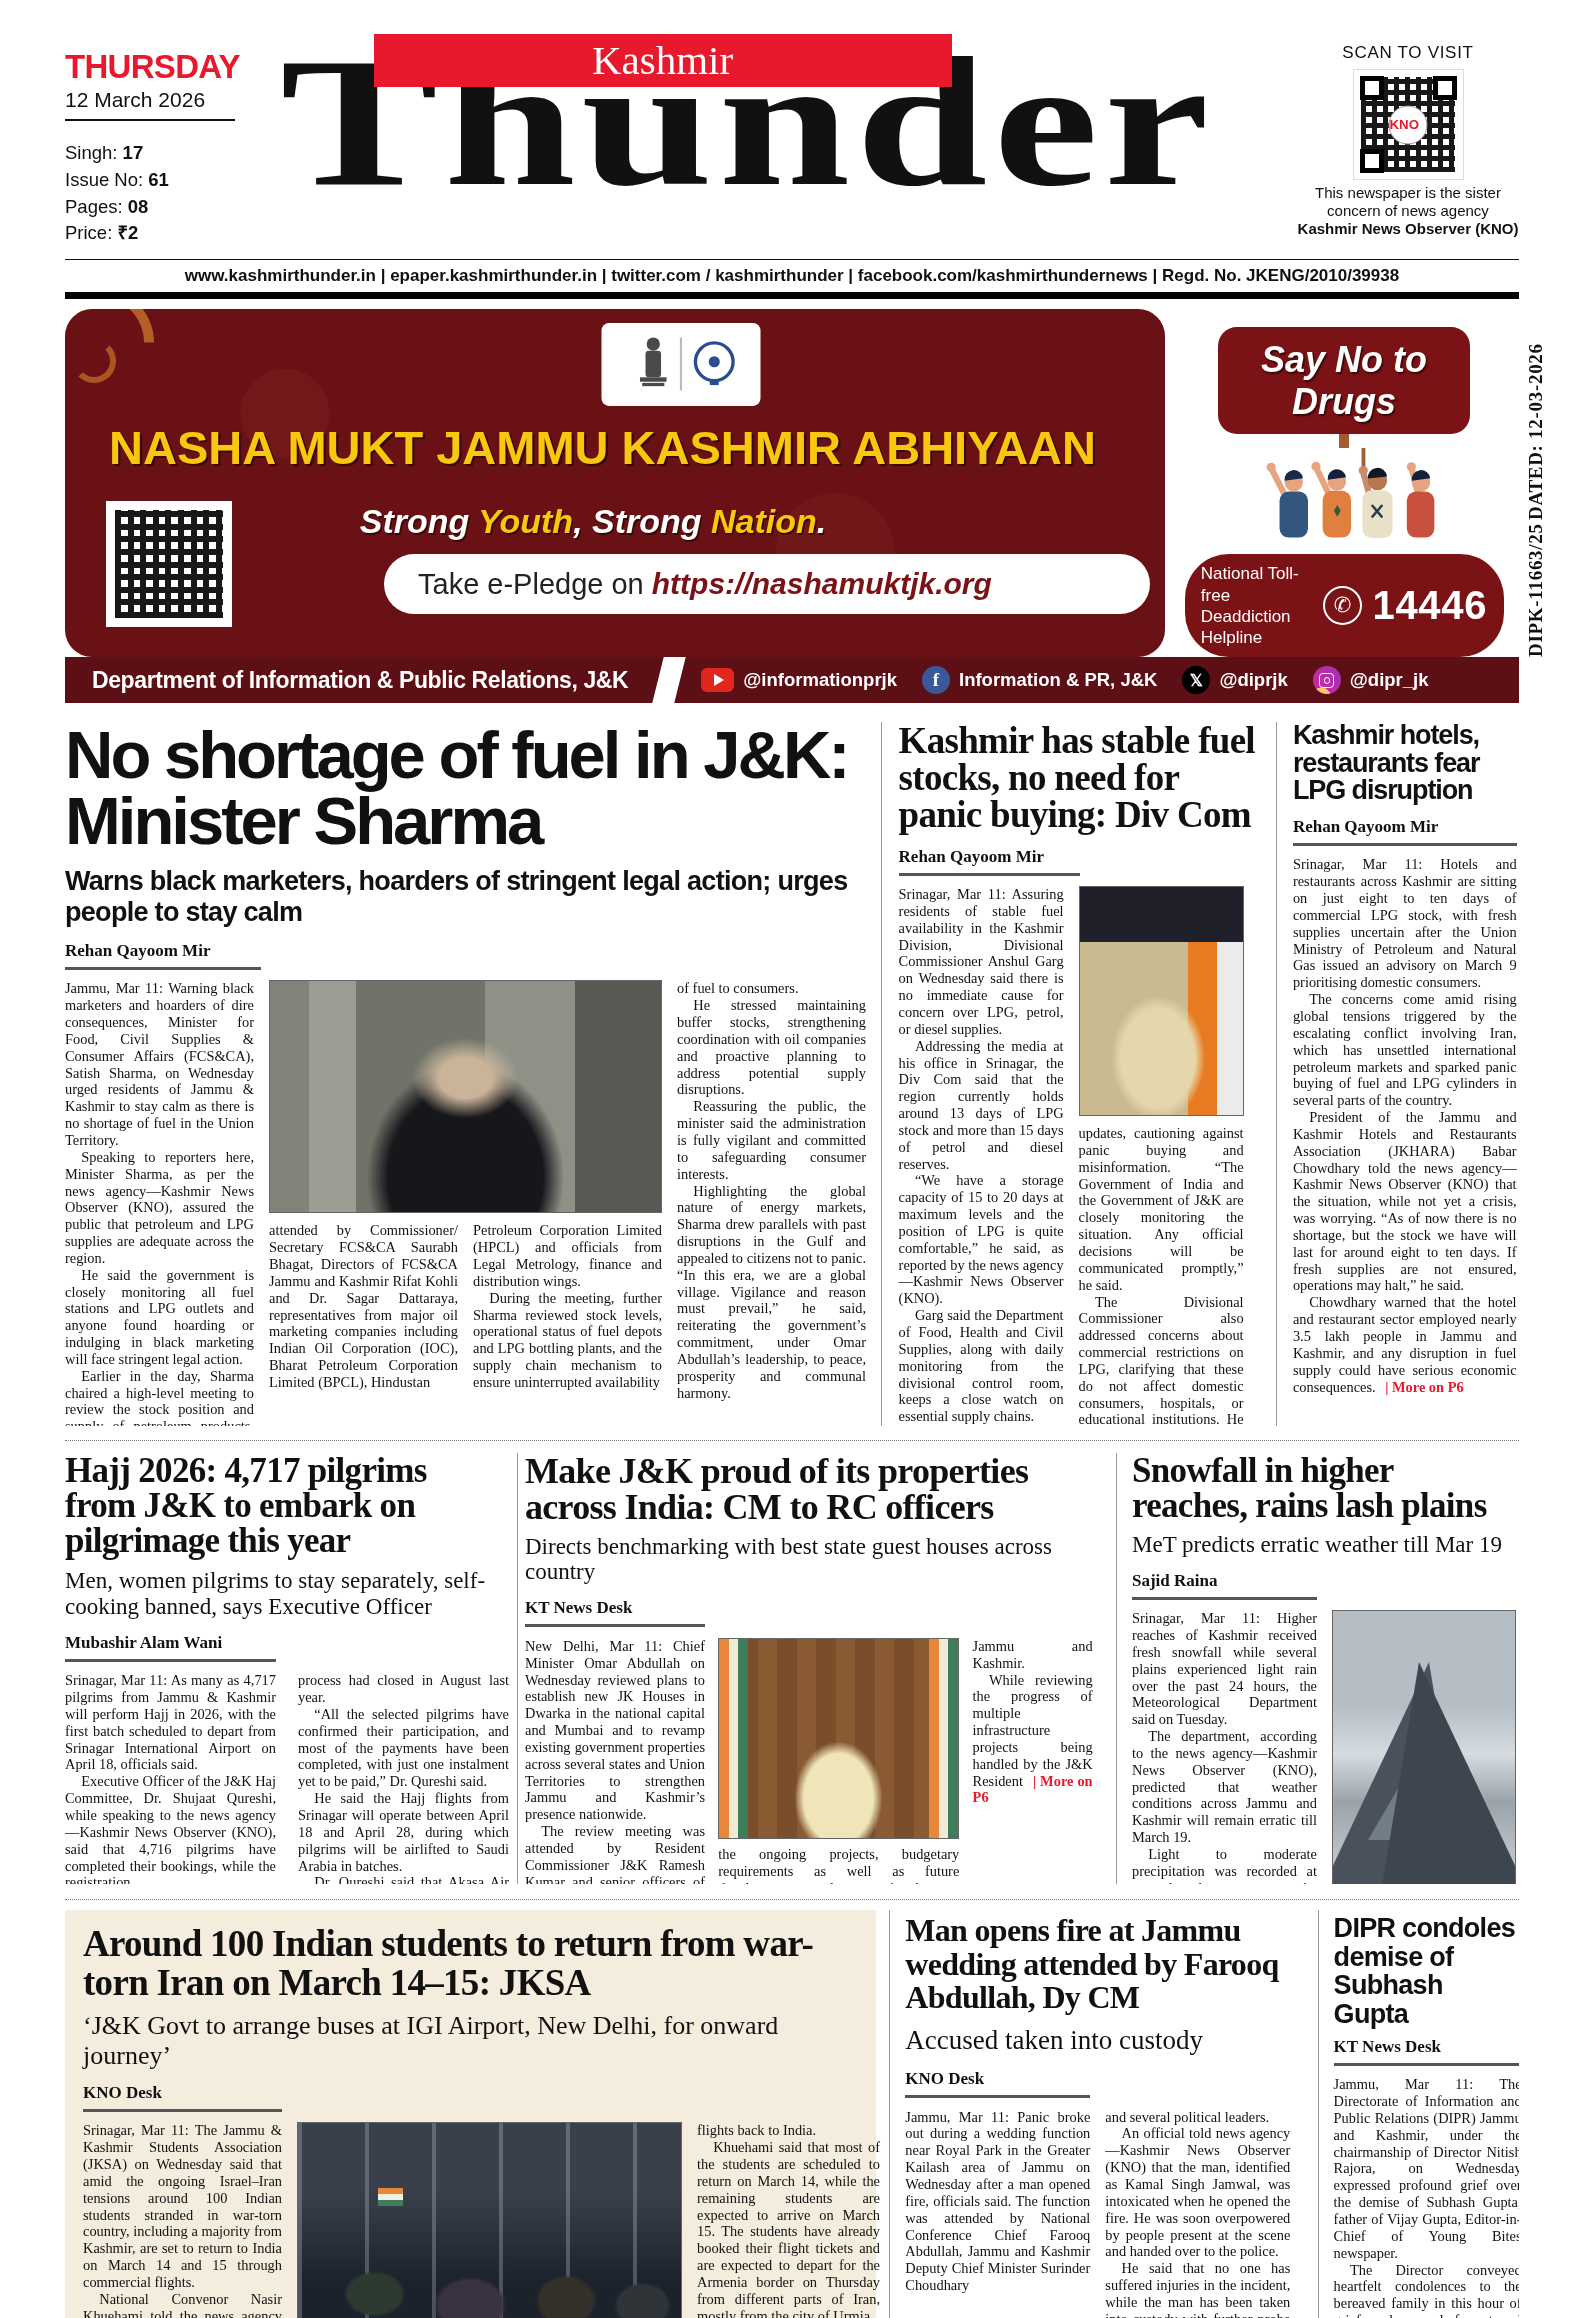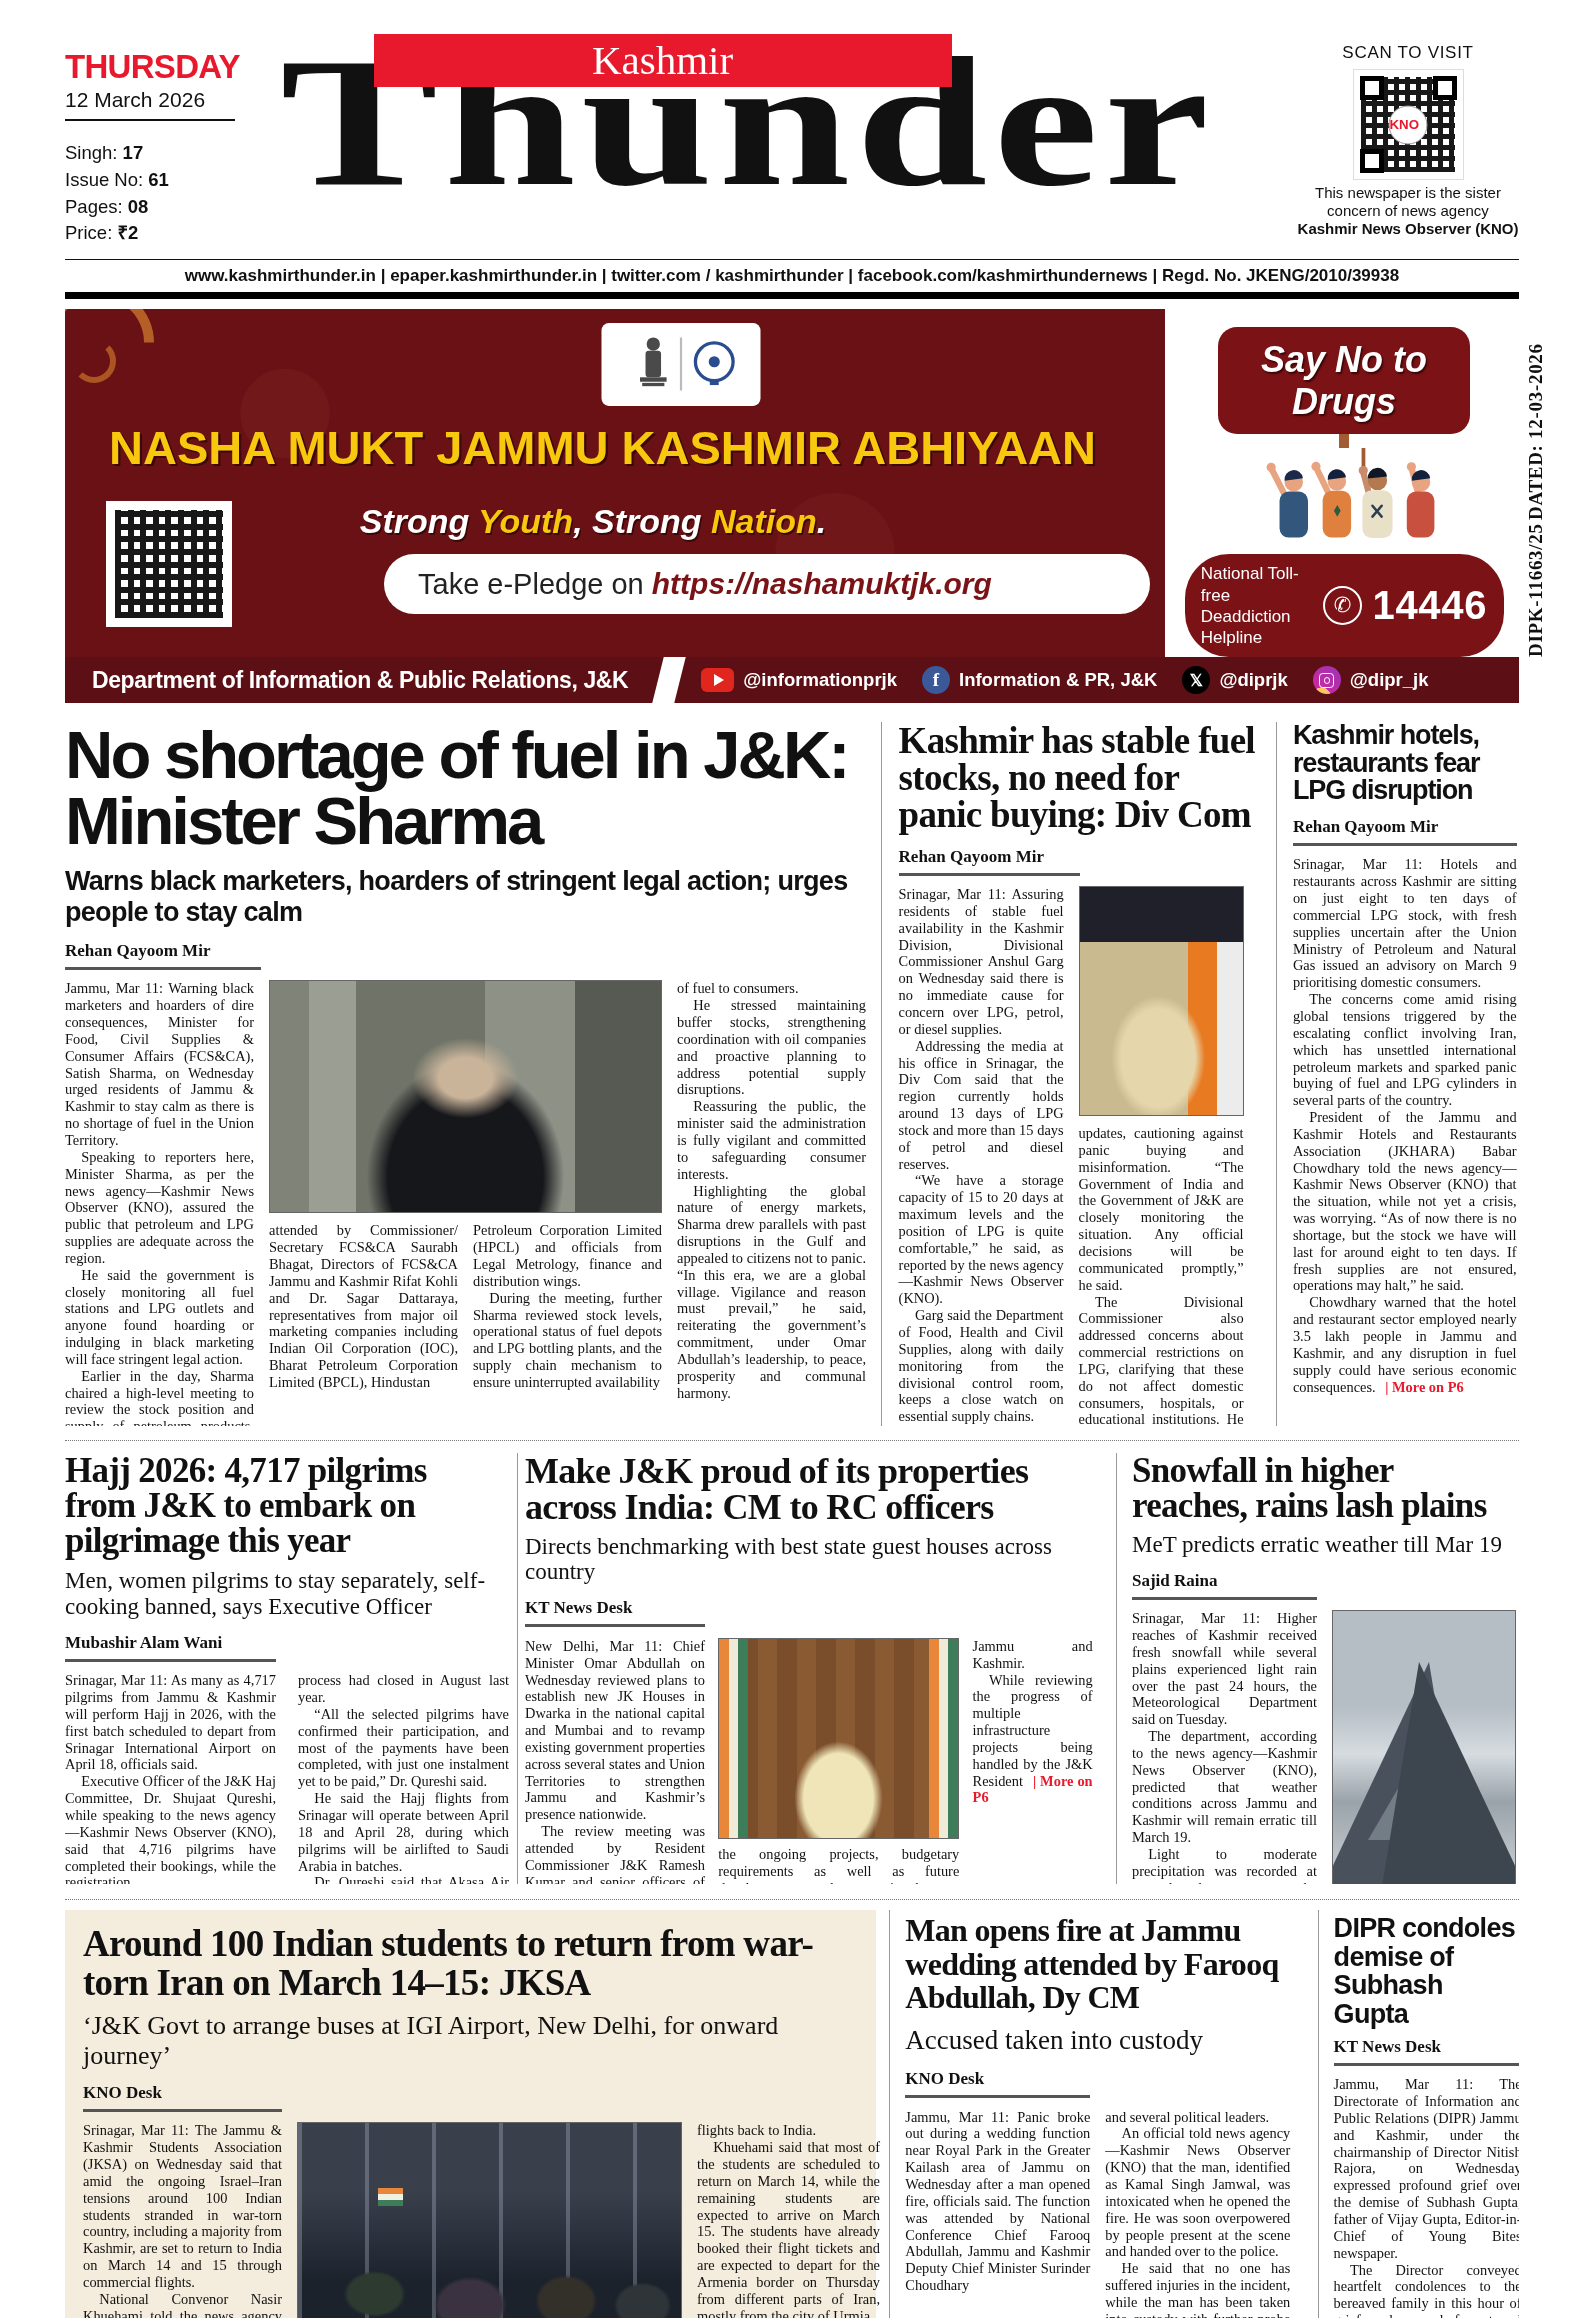--- a/index.html
+++ b/index.html
@@ -35,21 +35,21 @@
 
   .weblinks { border-top:1.5px solid #111; text-align:center; font-family:"Liberation Sans",sans-serif; font-weight:bold; font-size:17px; padding:6px 0; }
   .thick-rule { border-bottom:7.4px solid #000; }
 
   
   .banner-wrap { position:relative; margin-top:10.4px; }
   .banner { display:flex; height:348px; }
   .banner-main { flex:1; position:relative; background:
       radial-gradient(circle at 20% 30%, rgba(120,30,30,.55) 0 44px, transparent 45px),
       radial-gradient(circle at 70% 70%, rgba(120,30,30,.45) 0 59px, transparent 60px),
-      #6a1115; overflow:hidden; }
+      #6a1115; overflow:hidden;border-radius:27px; }
   .flourish { position:absolute; top:-22px; left:-22px; width:111px; height:111px; border:10.4px solid #c8722a; border-radius:50%; border-right-color:transparent; border-bottom-color:transparent; transform:rotate(45deg); opacity:.8; }
   .flourish2 { position:absolute; top:30px; left:7.4px; width:44px; height:44px; border:6px solid #c8722a; border-radius:50%; border-top-color:transparent; border-left-color:transparent; opacity:.7; }
   .emblem-box { position:absolute; top:13.3px; left:56%; transform:translateX(-50%); width:159px; height:83px; background:#fff; border-radius:7.4px; display:flex; align-items:center; justify-content:center; }
   .banner-headline { margin:111px 30px 0 44px; color:#f8c80f; font-family:"Liberation Sans",sans-serif; font-weight:bold; font-size:47px; letter-spacing:0px; text-shadow:2.2px 2.2px 0 #3a0808; white-space:nowrap; }
   .banner-tagline { margin:27px 44px 0 0; text-align:center; font-family:"Liberation Sans",sans-serif; font-weight:bold; font-style:italic; font-size:34px; color:#fff; text-shadow:1.5px 1.5px 0 #3a0808; }
   .banner-tagline .y { color:#f8c80f; }
   .banner-qr { position:absolute; left:41px; bottom:30px; width:126px; height:126px; background:#fff; padding:9px; }
   .banner-qr .grid { width:100%; height:100%;
     background-image:repeating-linear-gradient(0deg,#000 0 6px,transparent 6px 12.6px),repeating-linear-gradient(90deg,#000 0 6px,transparent 6px 12.6px); opacity:.9; }
   .pledge-pill { position:absolute; left:319px; right:15px; bottom:43px; background:#fff; border-radius:44px; padding:13.3px 34px; font-family:"Liberation Sans",sans-serif; font-size:29px; color:#222; white-space:nowrap; }

